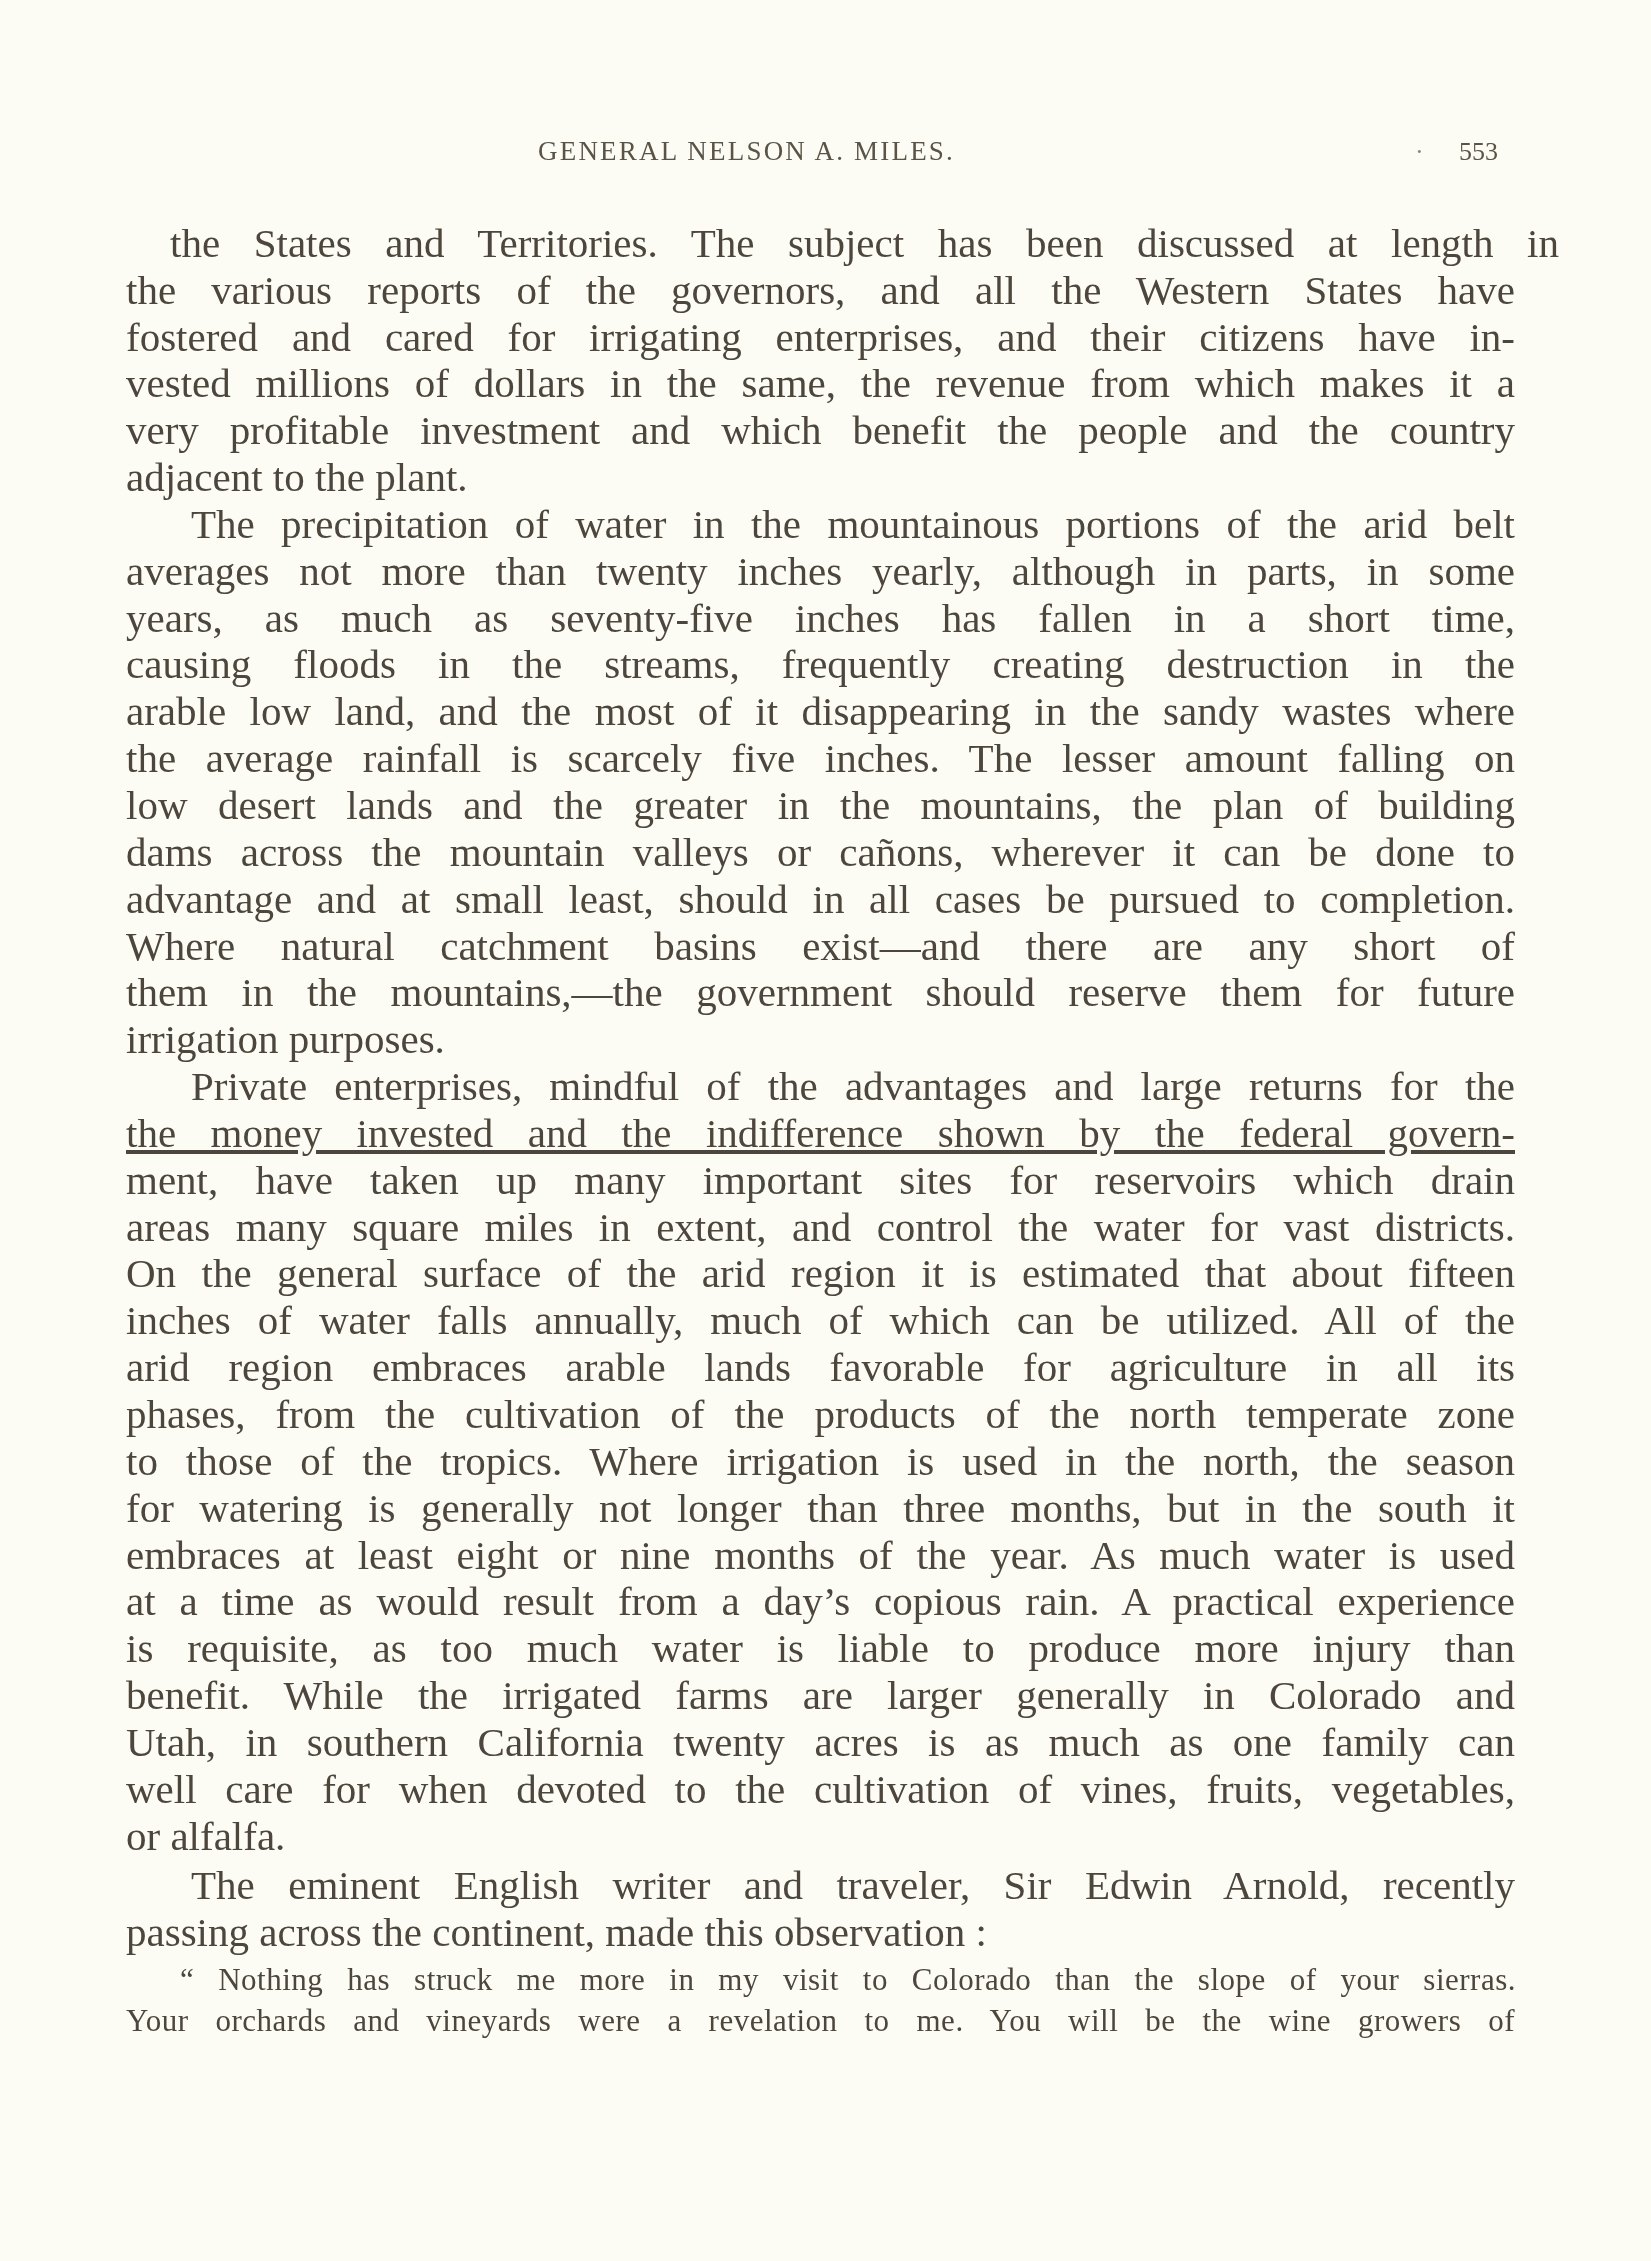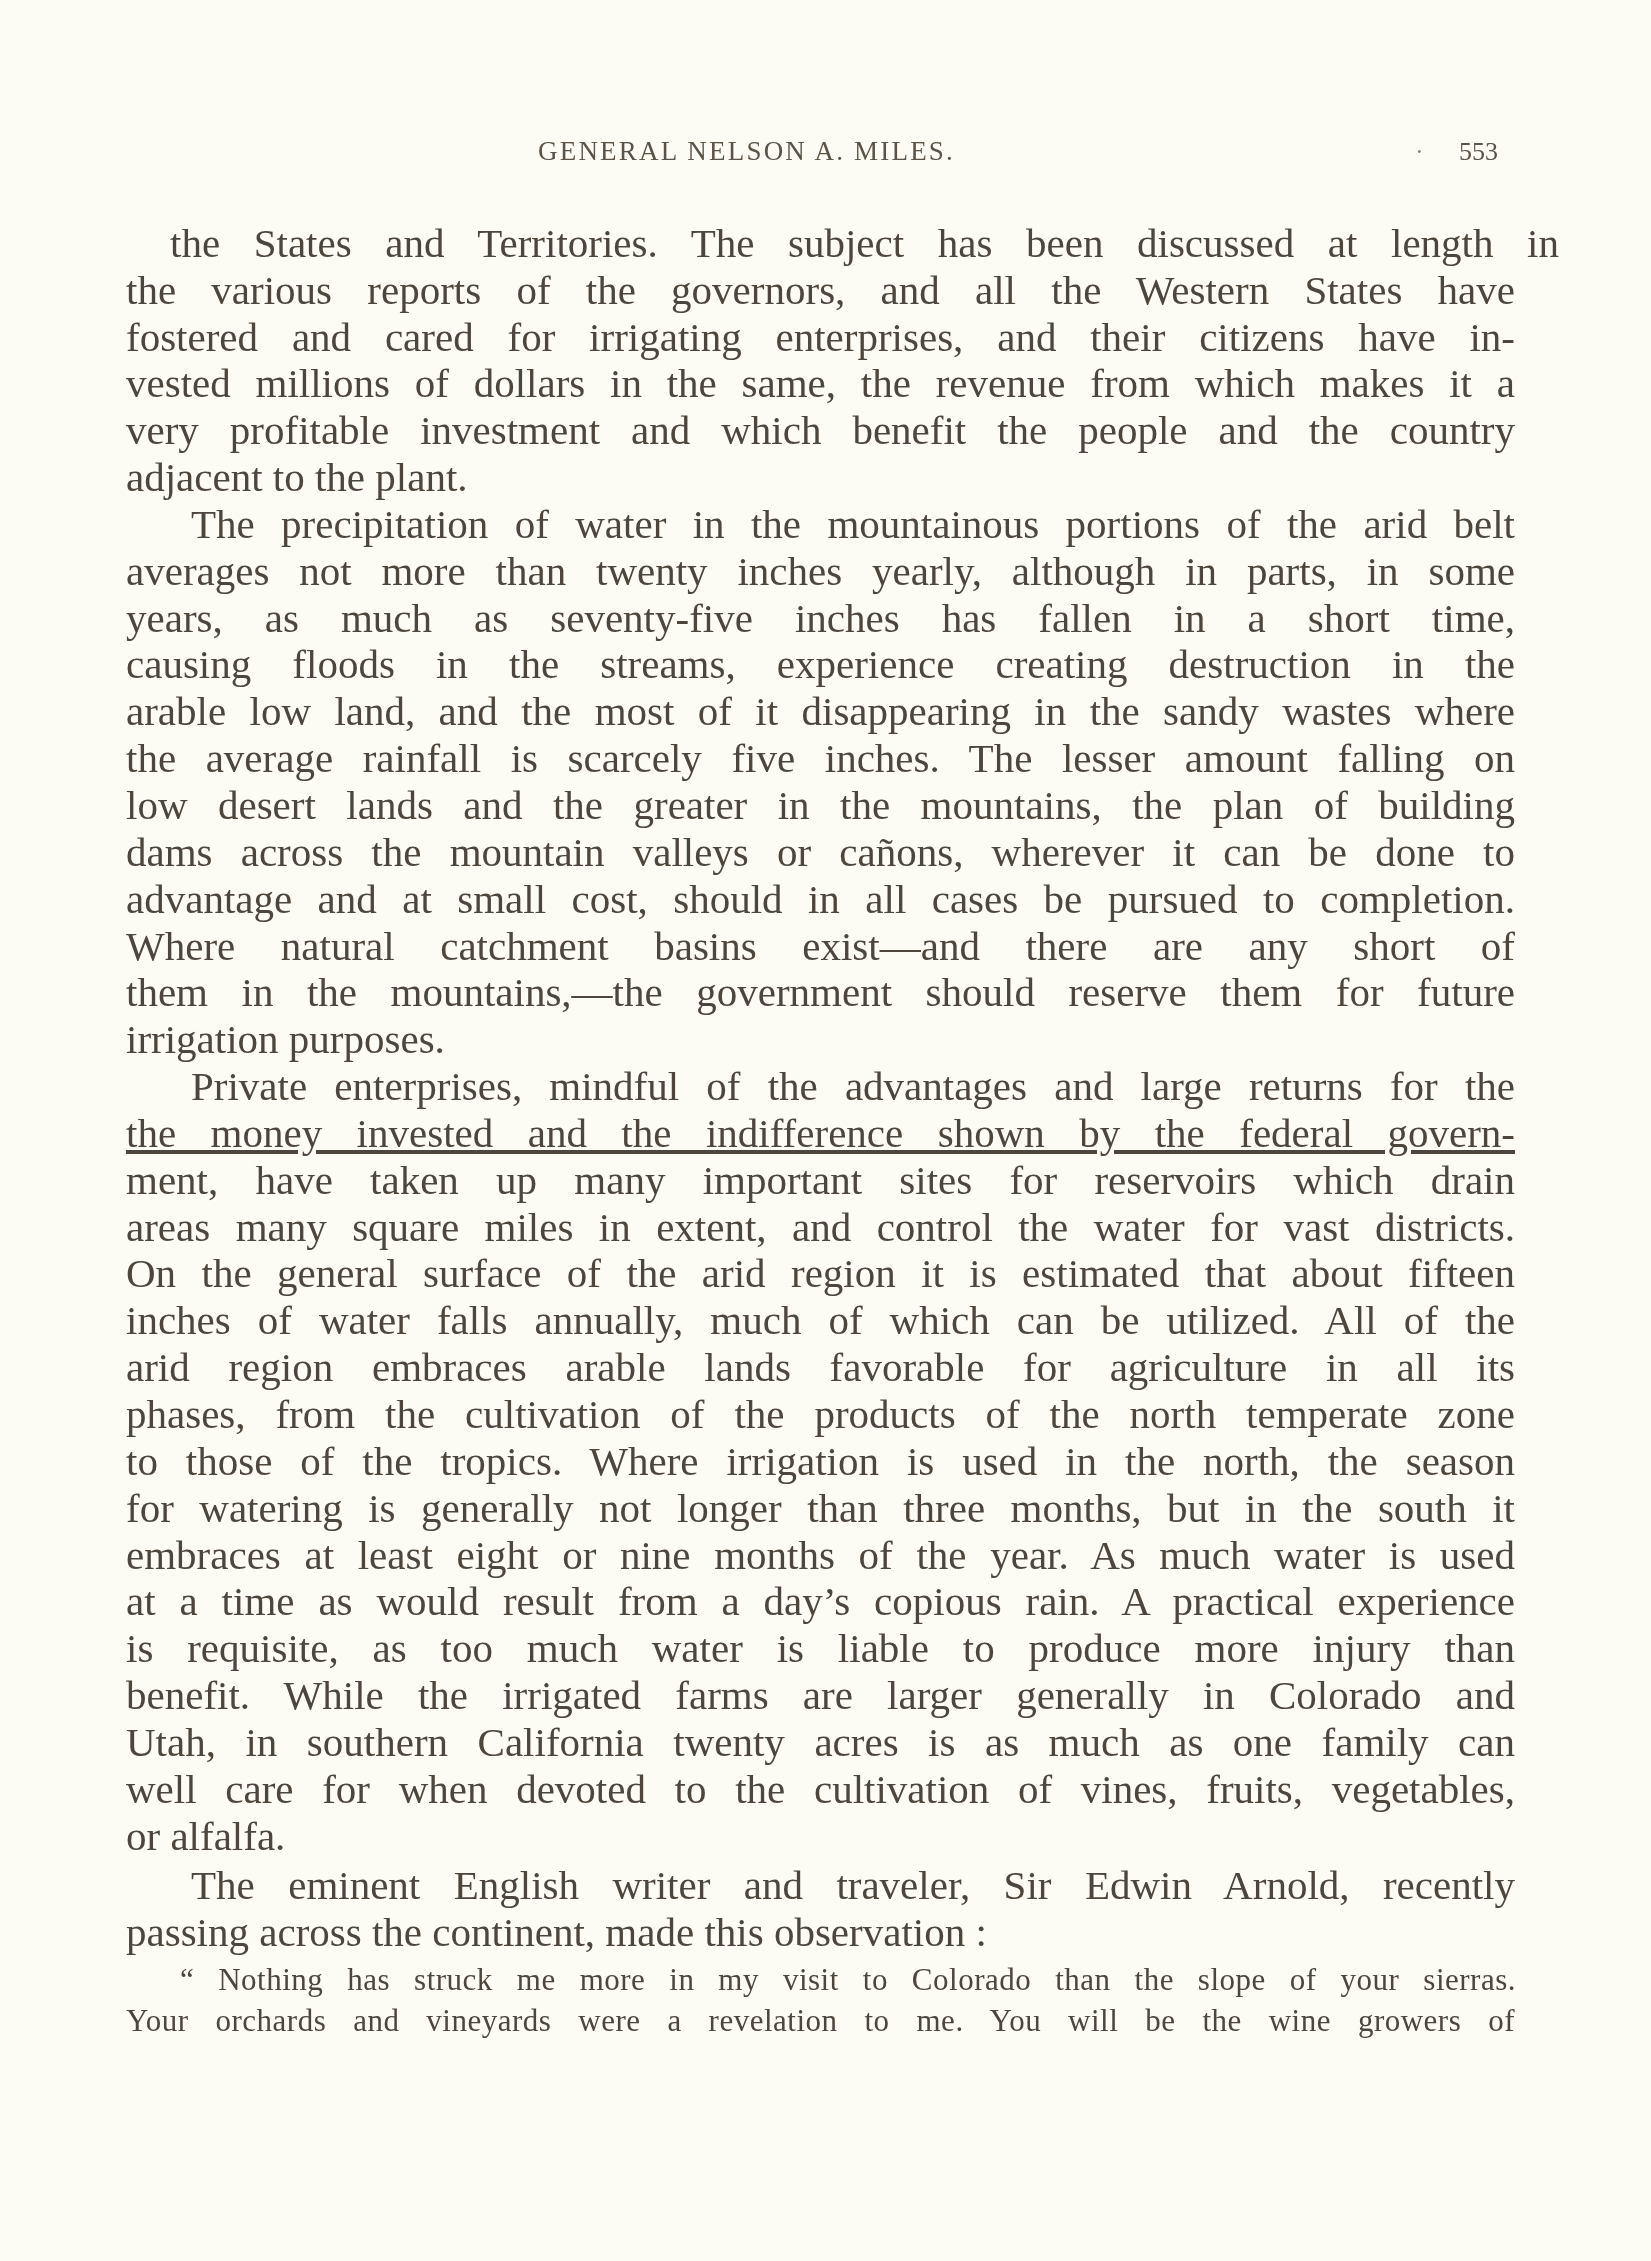--- a/index.html
+++ b/index.html
@@ -45,26 +45,26 @@
 <div class="body-text" id="body-text">
     <div class="line" style="top: 219px; margin-left: 44px;">the States and Territories.  The subject has been discussed at length in</div>
     <div class="line" style="top: 266px;">the various reports of the governors, and all the Western States have</div>
     <div class="line" style="top: 313px;">fostered and cared for irrigating enterprises, and their citizens have in-</div>
     <div class="line" style="top: 359px;">vested millions of dollars in the same, the revenue from which makes it a</div>
     <div class="line" style="top: 406px;">very profitable investment and which benefit the people and the country</div>
     <div class="line last" style="top: 453px;">adjacent to the plant.</div>
     <div class="line indent" style="top: 500px;">The precipitation of water in the mountainous portions of the arid belt</div>
     <div class="line" style="top: 547px;">averages not more than twenty inches yearly, although in parts, in some</div>
     <div class="line" style="top: 594px;">years, as much as seventy-five inches has fallen in a short time,</div>
-    <div class="line" style="top: 640px;">causing floods in the streams, experience creating destruction in the</div>
+    <div class="line" style="top: 640px;">causing floods in the streams, frequently creating destruction in the</div>
     <div class="line" style="top: 687px;">arable low land, and the most of it disappearing in the sandy wastes where</div>
     <div class="line" style="top: 734px;">the average rainfall is scarcely five inches.  The lesser amount falling on</div>
     <div class="line" style="top: 781px;">low desert lands and the greater in the mountains, the plan of building</div>
     <div class="line" style="top: 828px;">dams across the mountain valleys or cañons, wherever it can be done to</div>
-    <div class="line" style="top: 875px;">advantage and at small cost, should in all cases be pursued to completion.</div>
+    <div class="line" style="top: 875px;">advantage and at small least, should in all cases be pursued to completion.</div>
     <div class="line" style="top: 922px;">Where natural catchment basins exist—and there are any short of</div>
     <div class="line" style="top: 968px;">them in the mountains,—the government should reserve them for future</div>
     <div class="line last" style="top: 1015px;">irrigation purposes.</div>
     <div class="line indent" style="top: 1062px;">Private enterprises, mindful of the advantages and large returns for the</div>
     <div class="line" style="top: 1109px; text-decoration: underline;">the money invested and the indifference shown by the federal govern-</div>
     <div class="line" style="top: 1156px;">ment, have taken up many important sites for reservoirs which drain</div>
     <div class="line" style="top: 1203px;">areas many square miles in extent, and control the water for vast districts.</div>
     <div class="line" style="top: 1249px;">On the general surface of the arid region it is estimated that about fifteen</div>
     <div class="line" style="top: 1296px;">inches of water falls annually, much of which can be utilized.  All of the</div>
     <div class="line" style="top: 1343px;">arid region embraces arable lands favorable for agriculture in all its</div>

